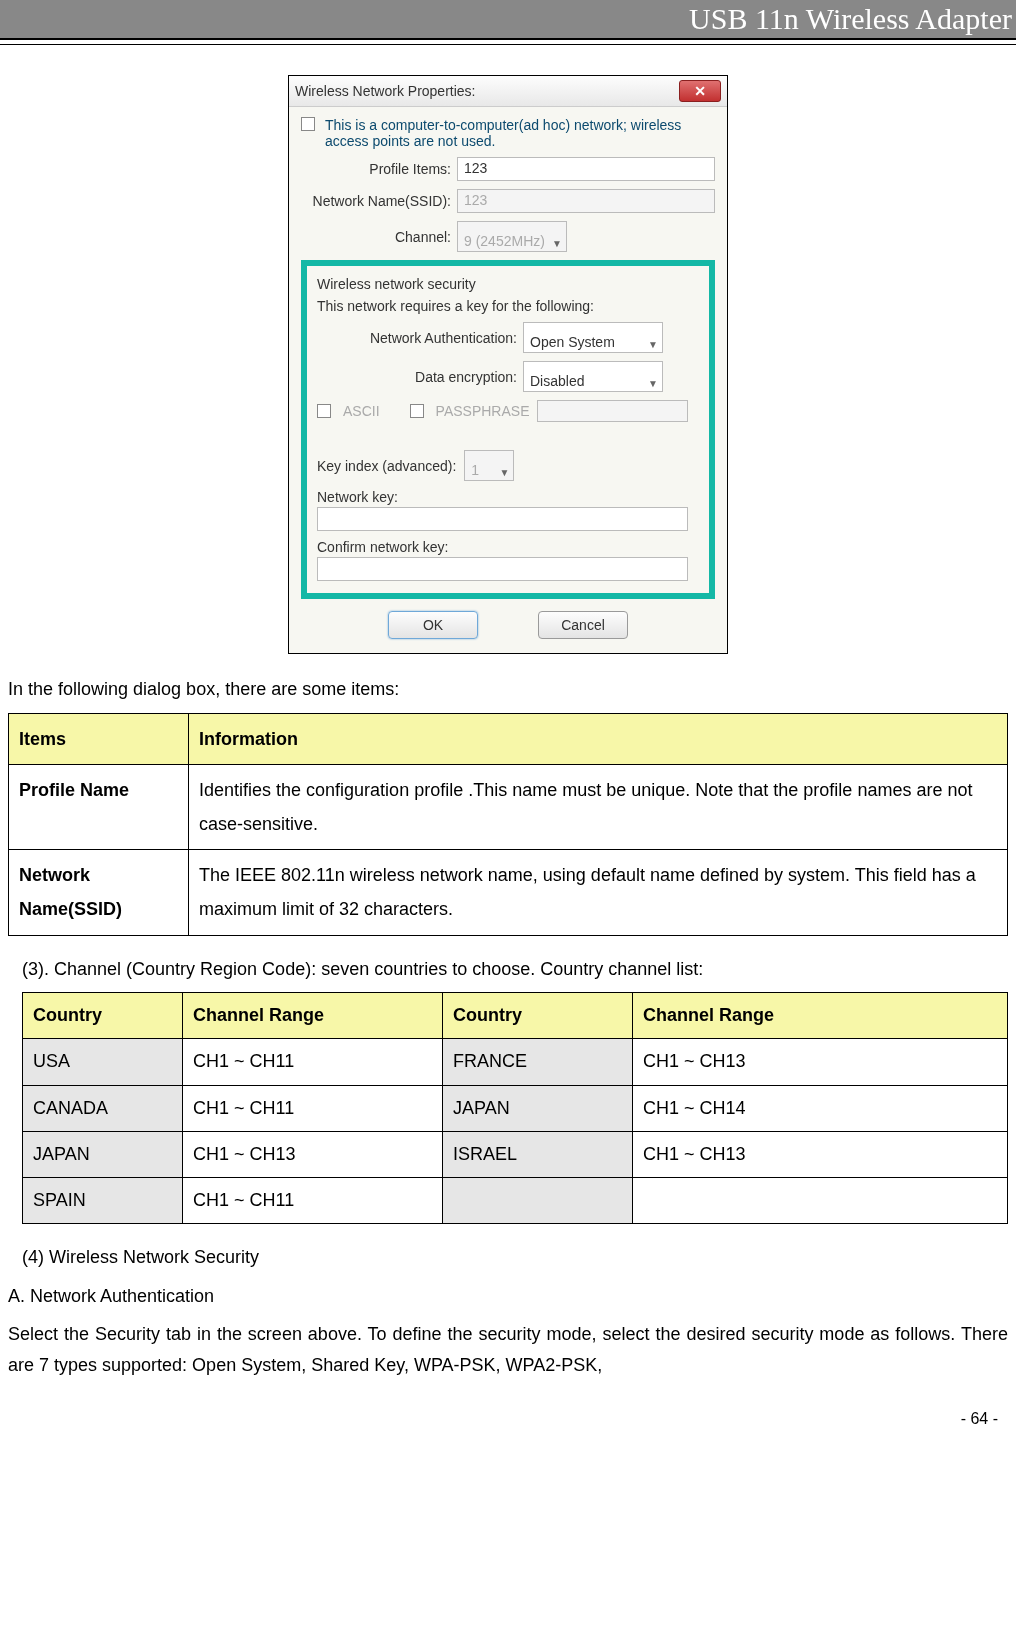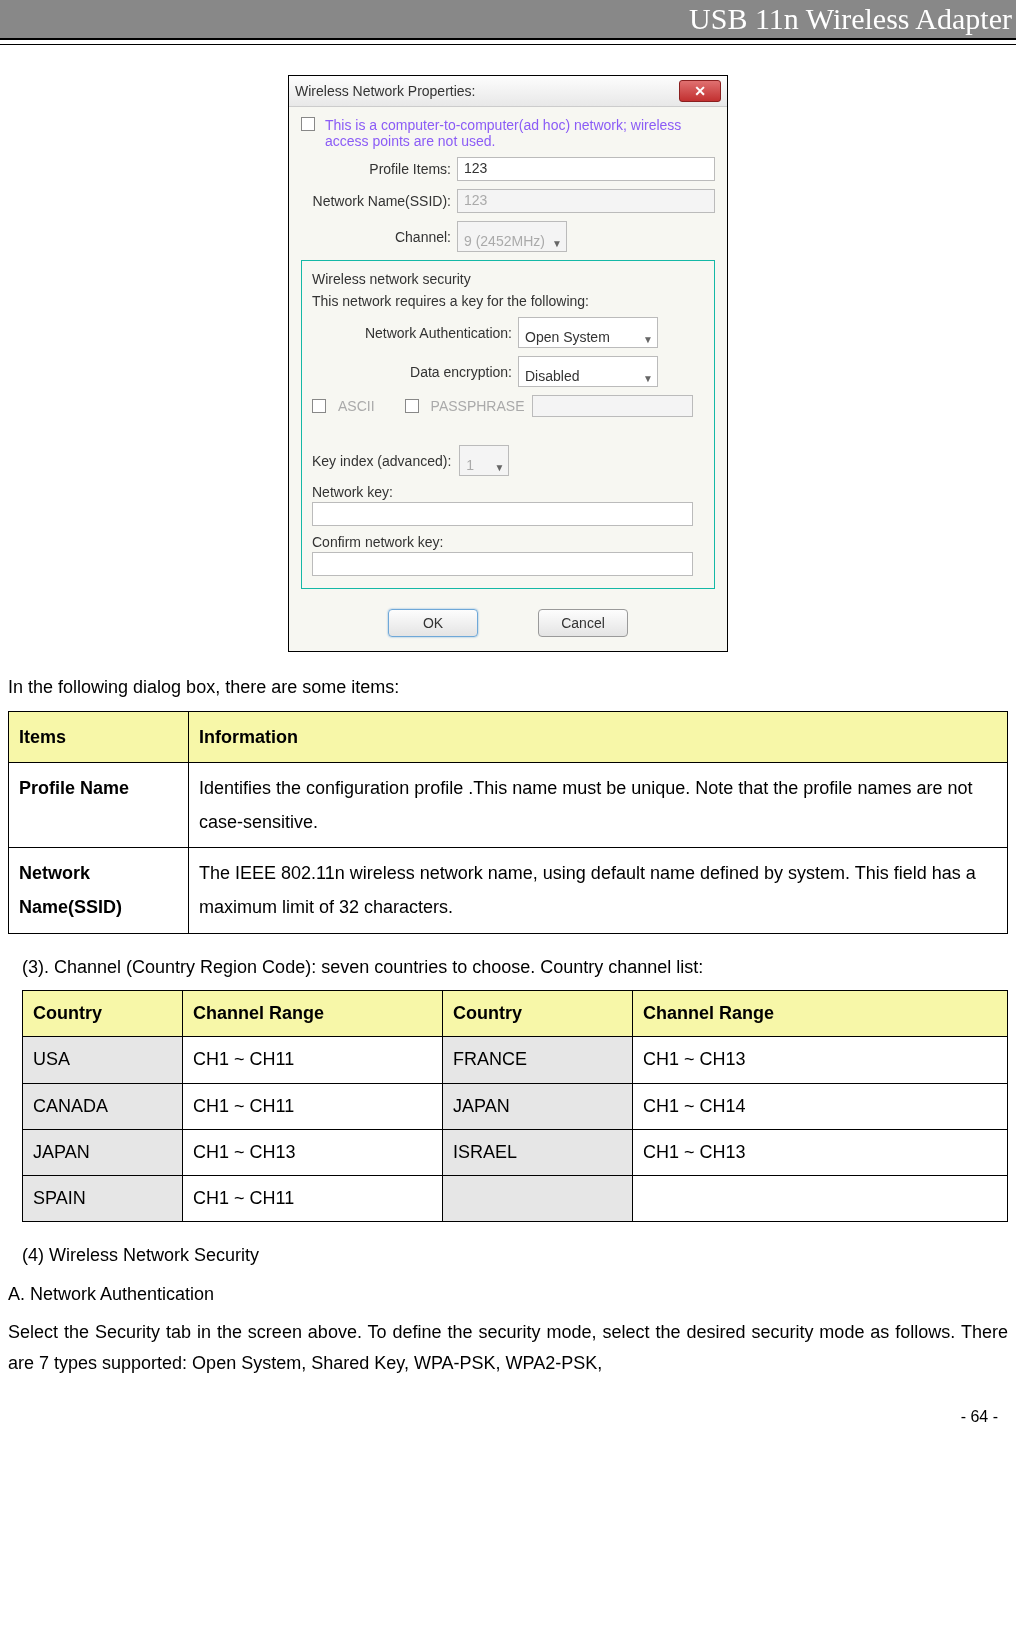--- a/index.html
+++ b/index.html
@@ -114,23 +114,22 @@
     color: #333;
     min-width: 110px;
   }
   .select.disabled { color:#aaa; background:#f4f4f4; }
   .select .caret {
     font-size: 10px;
     color: #666;
     margin-left: 6px;
   }
   .fieldset {
-    border: 1px solid #14b8a6;
+    border: 6px solid #14b8a6;
     padding: 10px 21px 4px 10px;
-    margin-bottom: 8px;
   }
   .fieldset .legend {
     margin: -18px 0 6px -4px;
     background: #f7f7f2;
     display: inline-block;
     padding: 0 4px;
     font-size: 14px;
   }
   .key-row {
     display: flex;
@@ -214,21 +213,21 @@
 
   <div class="dialog-wrap">
     <div class="dialog">
       <div class="dlg-title">
         <span>Wireless Network Properties:</span>
         <div class="dlg-close">✕</div>
       </div>
       <div class="dlg-body">
         <div class="row" style="align-items:flex-start;">
           <span class="checkbox"></span>
-          <span style="flex:1; color:#8b5cf6;">This is a computer-to-computer(ad hoc) network; wireless access points are not used.</span>
+          <span style="flex:1; color:#0c4a6e;">This is a computer-to-computer(ad hoc) network; wireless access points are not used.</span>
         </div>
         <div class="row">
           <span class="lbl">Profile Items:</span>
           <div class="ctl">
               <div class="text-input">123</div>
             </div>
         </div>
         <div class="row">
           <span class="lbl">Network Name(SSID):</span>
           <div class="ctl">

